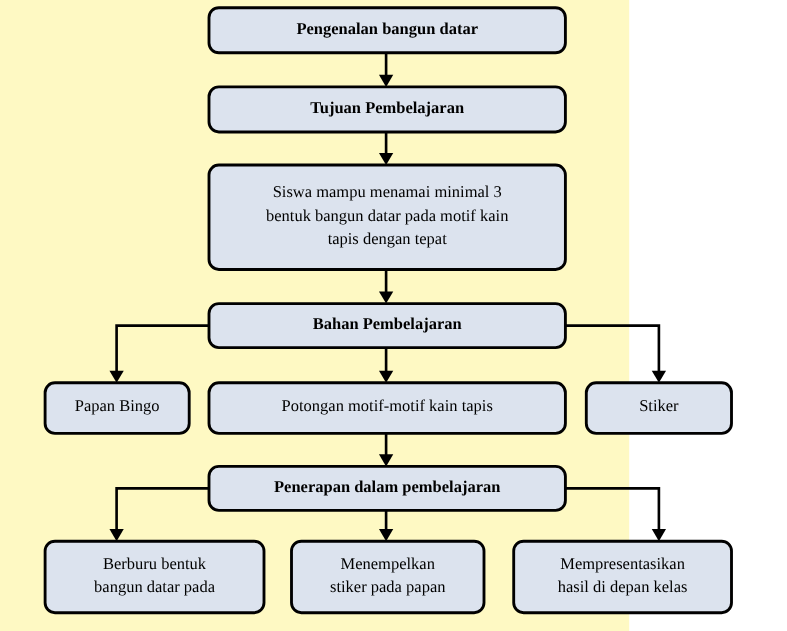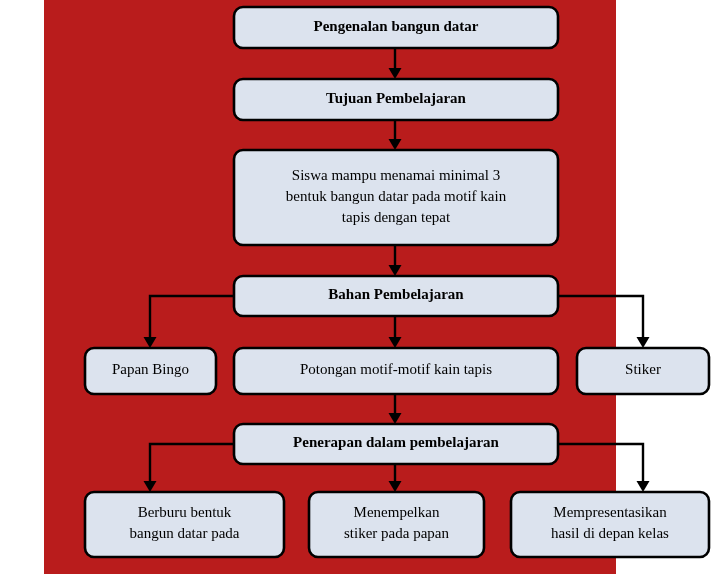--- a/index.html
+++ b/index.html
@@ -11,22 +11,21 @@
   body {
     width: 715px;
     height: 574px;
     overflow: hidden;
     font-family: "Liberation Serif", "DejaVu Serif", serif;
   }
   #flow-root {
     position: relative;
     width: 572px;
     height: 574px;
-    background: #b91c1c;
-    margin-left: 44px;
+    background: #fef9c3;
   }
   svg#flow-svg {
     position: absolute;
     left: 0;
     top: 0;
     width: 715px;
     height: 574px;
     display: block;
   }
   .node-box {

